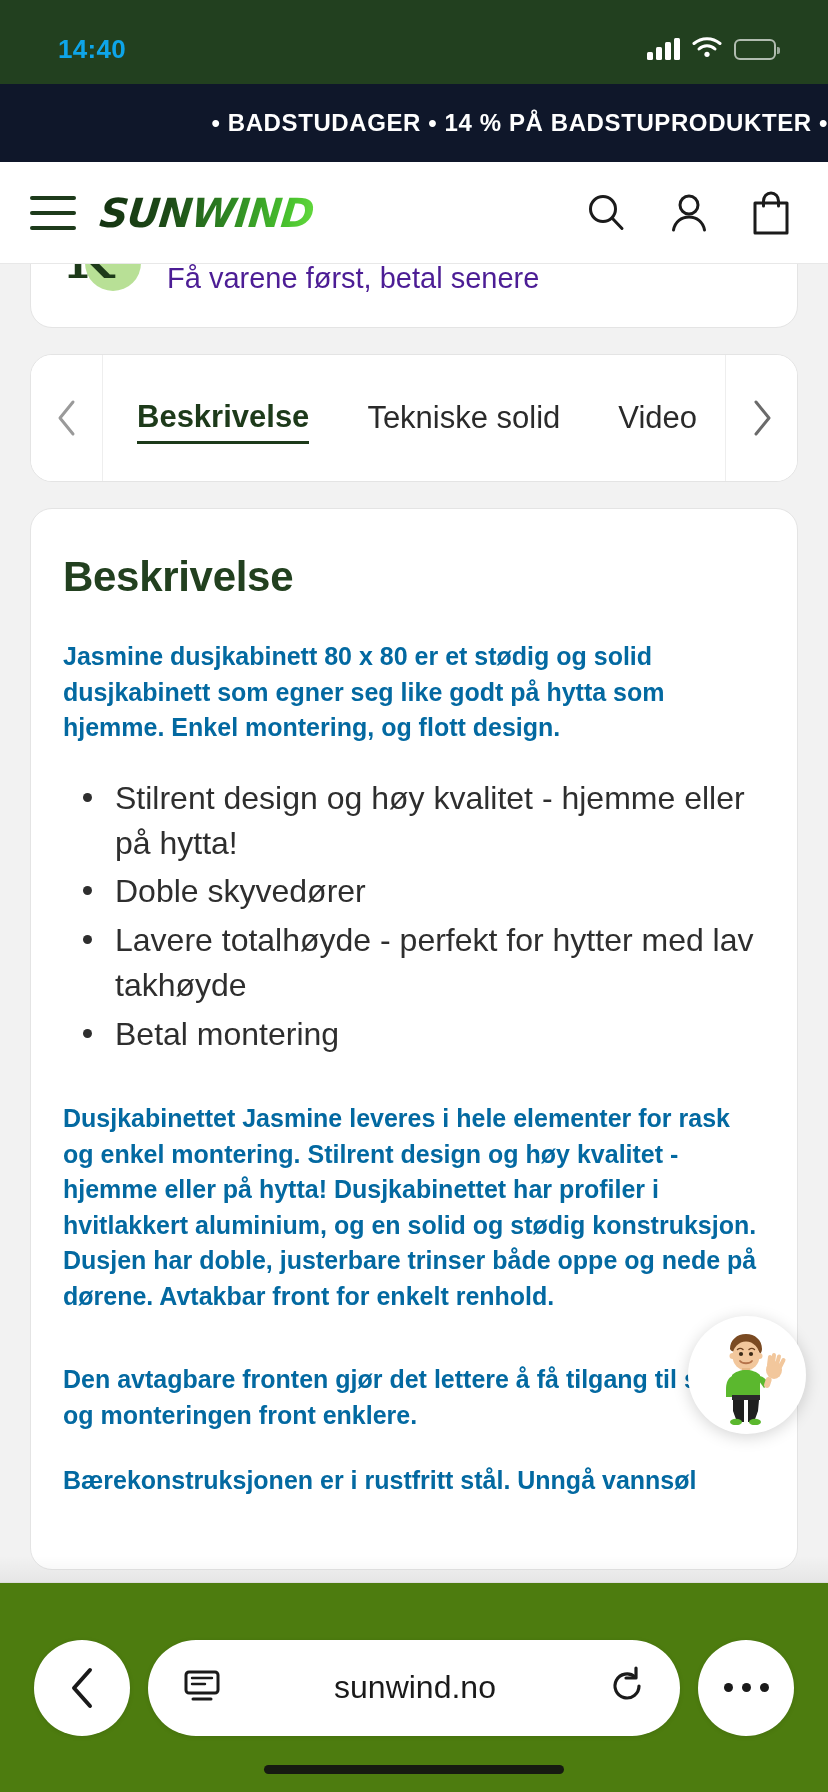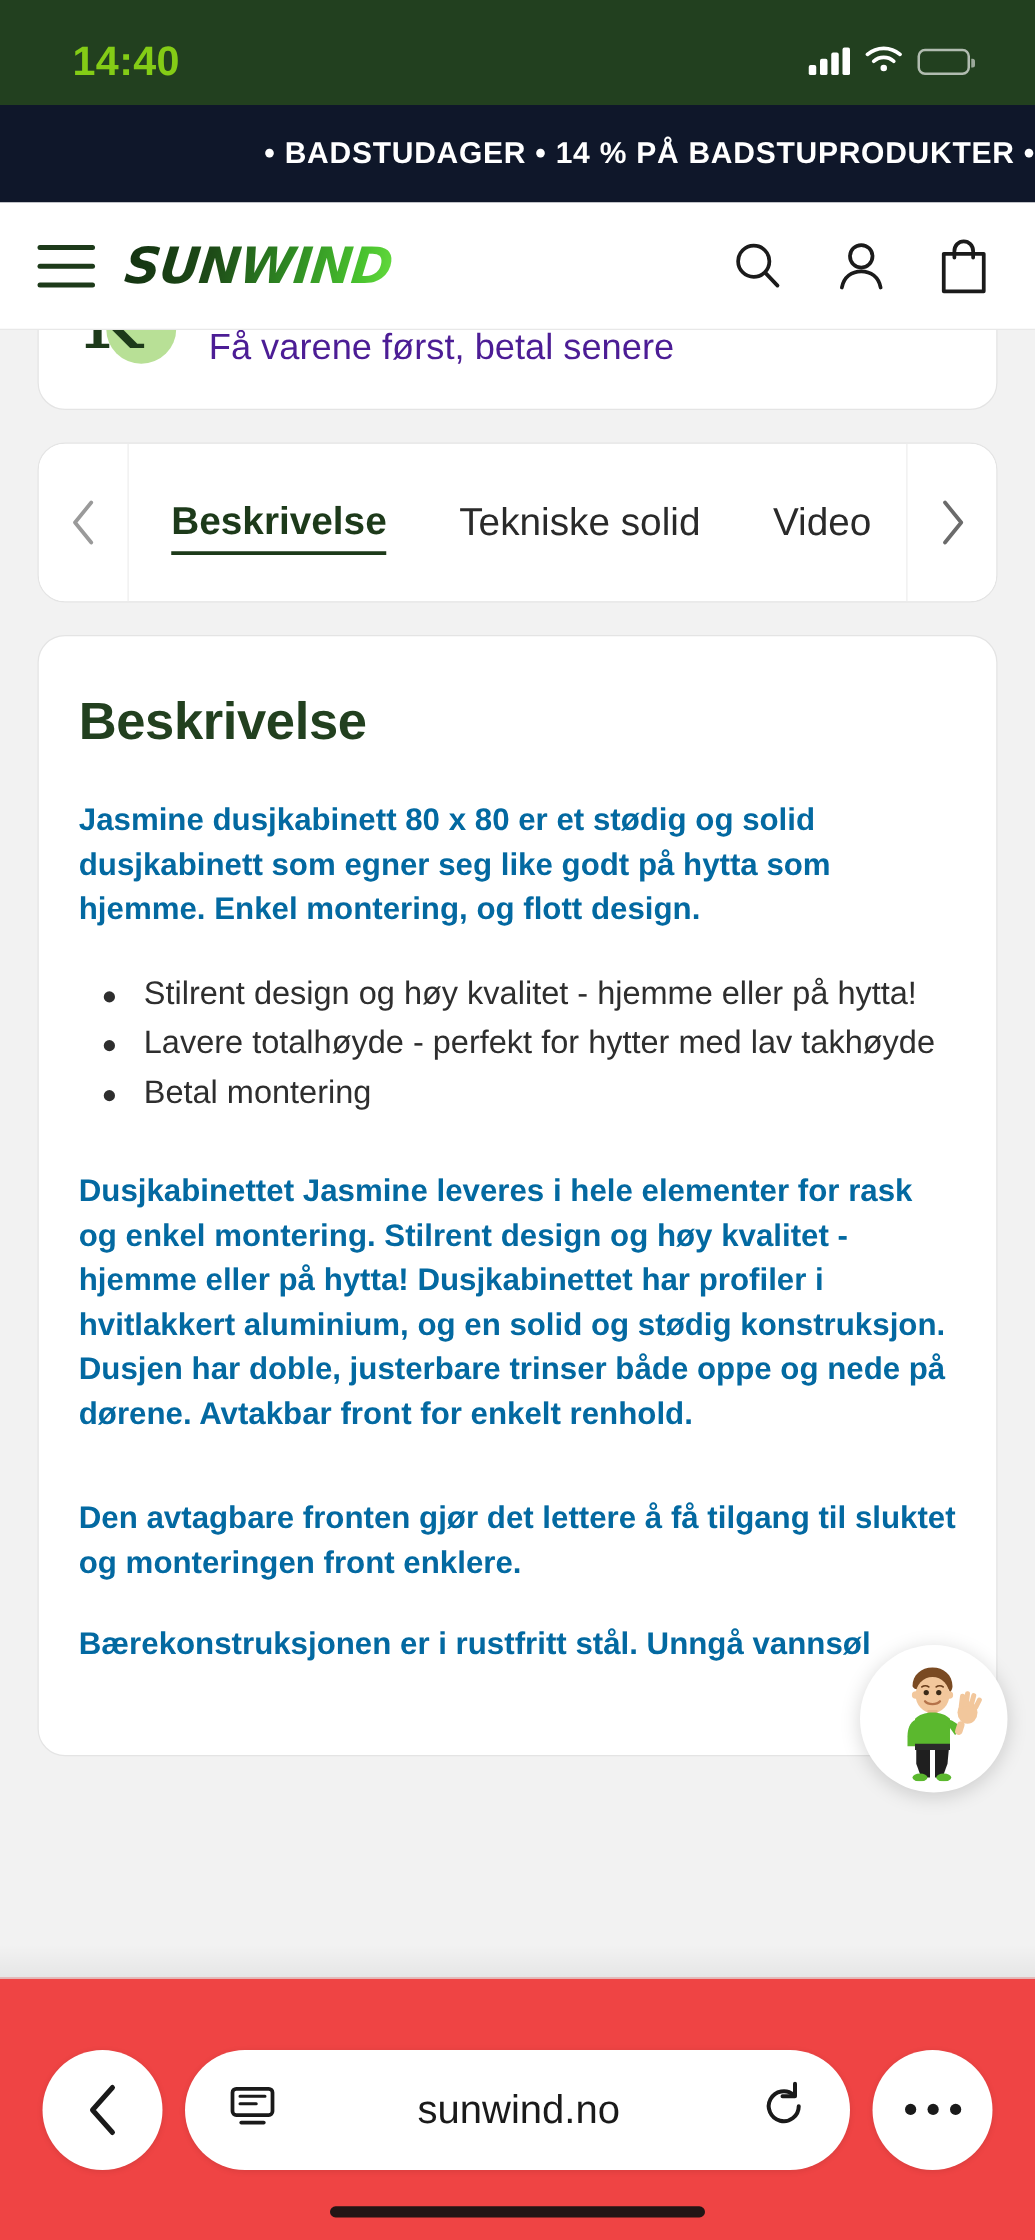--- a/index.html
+++ b/index.html
@@ -21,22 +21,22 @@
   .statusbar {
     position: relative;
     height: 84px;
     background: #22401f;
     display: flex;
     align-items: center;
     justify-content: space-between;
     padding: 0 52px 0 58px;
   }
   .status-time {
-    color: #84cc16;
-    font-size: 33px;
+    color: #0ea5e9;
+    font-size: 26px;
     font-weight: 600;
     letter-spacing: 0.3px;
     padding-top: 14px;
   }
   .status-right {
     display: flex;
     align-items: center;
     gap: 12px;
     padding-top: 14px;
   }
@@ -220,21 +220,21 @@
     margin-bottom: 30px;
     font-weight: bold;
   }
   .desc-list {
     list-style: none;
     margin: 0 0 44px 0;
     padding: 0;
   }
   .desc-list li {
     position: relative;
-    font-size: 26px;
+    font-size: 32px;
     line-height: 1.42;
     color: #2e2e2e;
     padding-left: 52px;
     margin-bottom: 3px;
   }
   .desc-list li::before {
     content: "";
     position: absolute;
     left: 20px; top: 17px;
     width: 9px; height: 9px;
@@ -257,21 +257,21 @@
     align-items: center;
     justify-content: center;
     overflow: hidden;
   }
 
   
   .browserbar {
     position: absolute;
     left: 0; right: 0; bottom: 0;
     height: 210px;
-    background: #ef4444;
+    background: #4d7c0f;
     border-top: 1px solid #dcdcdc;
     display: flex;
     align-items: center;
     justify-content: flex-start;
     padding: 0 34px;
     z-index: 70;
   }
   .bb-circle {
     width: 96px; height: 96px;
     border-radius: 50%;
@@ -411,20 +411,21 @@
           <path d="M7 4l13 16L7 36" stroke="#6b6b6b" stroke-width="3" stroke-linecap="round" stroke-linejoin="round"></path>
         </svg>
       </div>
     </div>
 
     <div class="card desc-card">
       <h2 class="desc-title">Beskrivelse</h2>
       <p class="desc-p">Jasmine dusjkabinett 80 x 80 er et stødig og solid dusjkabinett som egner seg like godt på hytta som hjemme. Enkel montering, og flott design.</p>
       <ul class="desc-list">
         <li>Stilrent design og høy kvalitet - hjemme eller på hytta!</li>
+        <li>Doble skyvedører</li>
         <li>Lavere totalhøyde - perfekt for hytter med lav takhøyde</li>
         <li>Betal montering</li>
       </ul>
       <p class="desc-p block">Dusjkabinettet Jasmine leveres i hele elementer for rask og enkel montering. Stilrent design og høy kvalitet - hjemme eller på hytta! Dusjkabinettet har profiler i hvitlakkert aluminium, og en solid og stødig konstruksjon. Dusjen har doble, justerbare trinser både oppe og nede på dørene. Avtakbar front for enkelt renhold.</p>
       <p class="desc-p">Den avtagbare fronten gjør det lettere å få tilgang til sluktet og monteringen front enklere.</p>
       <p class="desc-p">Bærekonstruksjonen er i rustfritt stål. Unngå vannsøl</p>
     </div>
 
   </div>
 

